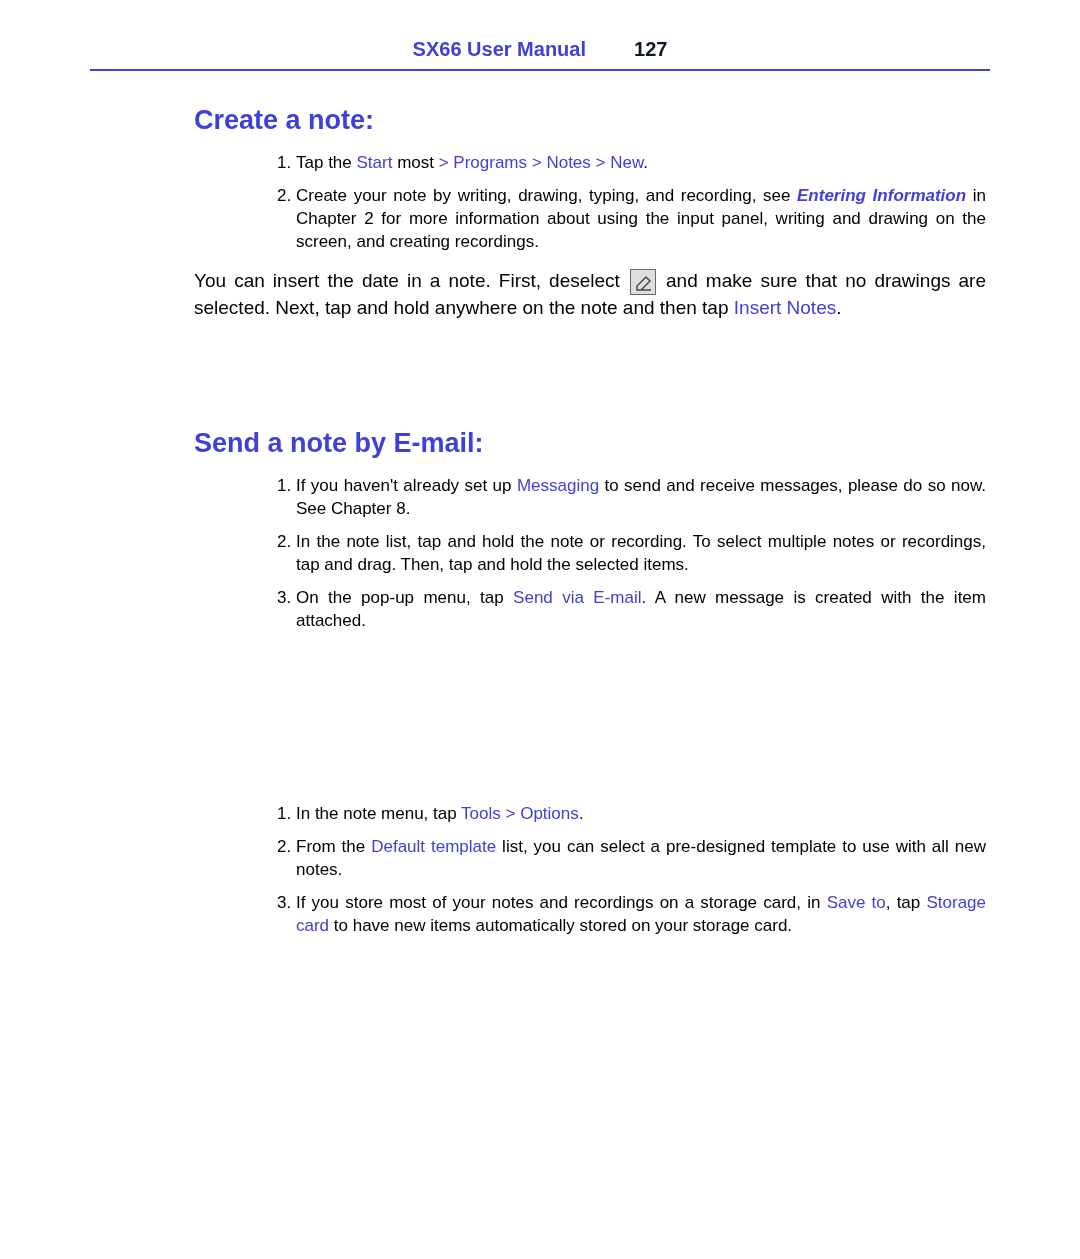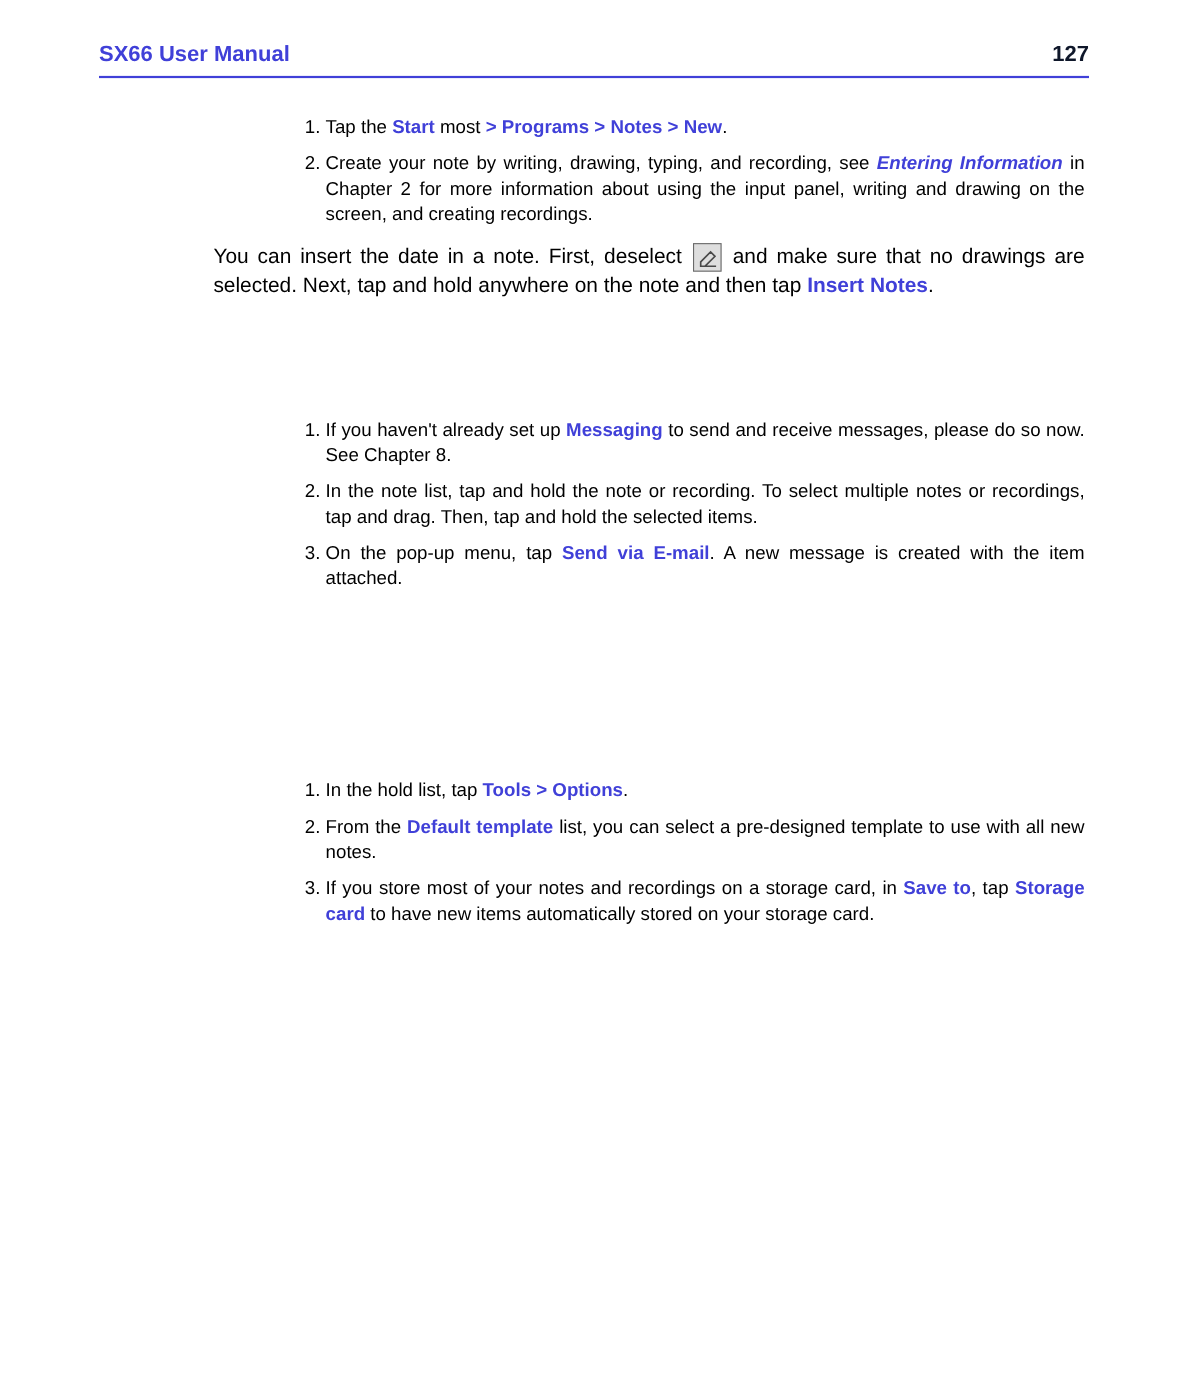--- a/index.html
+++ b/index.html
@@ -6,21 +6,21 @@
     body {
       width: 1080px;
       height: 1259px;
       background: #ffffff;
       font-family: Arial, Helvetica, sans-serif;
       padding: 38px 90px 60px 90px;
       color: #000000;
     }
     .header {
       display: flex;
-      justify-content: space-between;
+      justify-content: center;
       align-items: baseline;
       padding-bottom: 8px;
       border-bottom: 2px solid #4040d8;
       margin-bottom: 34px;
     }
     .header-title {
       color: #4040d8;
       font-weight: bold;
       font-size: 20px;
       margin-right: 48px;
@@ -52,21 +52,21 @@
       text-align: justify;
     }
     p.body {
       font-size: 19px;
       line-height: 1.35;
       text-align: justify;
       margin-bottom: 18px;
     }
     .hl {
       color: #4040d8;
-      font-weight: bold;
+      font-weight: normal;
     }
     .hl-italic {
       color: #4040d8;
       font-weight: bold;
       font-style: italic;
     }
     .icon-box {
       display: inline-block;
       width: 26px;
       height: 26px;
@@ -87,56 +87,58 @@
 </head>
 <body>
 
 <div class="header">
   <span class="header-title">SX66 User Manual</span>
   <span class="header-page">127</span>
 </div>
 
 <div class="content">
 
+  <h2 class="section-heading">Create a note:</h2>
   <ol class="steps">
     <li>
       <span>Tap the </span><span class="hl">Start </span><span>most </span><span class="hl">&gt; Programs &gt; Notes &gt; New</span><span>.</span>
     </li>
     <li>
       <span>Create your note by writing, drawing, typing, and recording, see </span><span class="hl-italic">Entering Information</span><span> in Chapter 2 for more information about using the input panel, writing and drawing on the screen, and creating recordings.</span>
     </li>
   </ol>
   <p class="body">
     <span>You can insert the date in a note. First, deselect </span><span class="icon-box"><svg viewBox="0 0 20 20">
           <path d="M3 17 L3 13 L12 4 L16 8 L7 17 Z M3 17 L17 17" stroke="#494949" stroke-width="1.5" fill="none"></path>
         </svg></span><span> and make sure that no drawings are selected. Next, tap and hold anywhere on the note and then tap </span><span class="hl">Insert Notes</span><span>.</span>
   </p>
 
   <div class="gap-large"></div>
 
+  <h2 class="section-heading">Send a note by E-mail:</h2>
   <ol class="steps">
     <li>
       <span>If you haven't already set up </span><span class="hl">Messaging</span><span> to send and receive messages, please do so now. See Chapter 8.</span>
     </li>
     <li>
       <span>In the note list, tap and hold the note or recording. To select multiple notes or recordings, tap and drag. Then, tap and hold the selected items.</span>
     </li>
     <li>
       <span>On the pop-up menu, tap </span><span class="hl">Send via E-mail</span><span>. A new message is created with the item attached.</span>
     </li>
   </ol>
 
   <div class="gap-medium"></div>
 
 
   <div class="gap-medium"></div>
 
   <ol class="steps">
     <li>
-      <span>In the hold list, tap </span><span class="hl">Tools &gt; Options</span><span>.</span>
+      <span>In the note menu, tap </span><span class="hl">Tools &gt; Options</span><span>.</span>
     </li>
     <li>
       <span>From the </span><span class="hl">Default template</span><span> list, you can select a pre-designed template to use with all new notes.</span>
     </li>
     <li>
       <span>If you store most of your notes and recordings on a storage card, in </span><span class="hl">Save to</span><span>, tap </span><span class="hl">Storage card</span><span> to have new items automatically stored on your storage card.</span>
     </li>
   </ol>
 
 </div>

